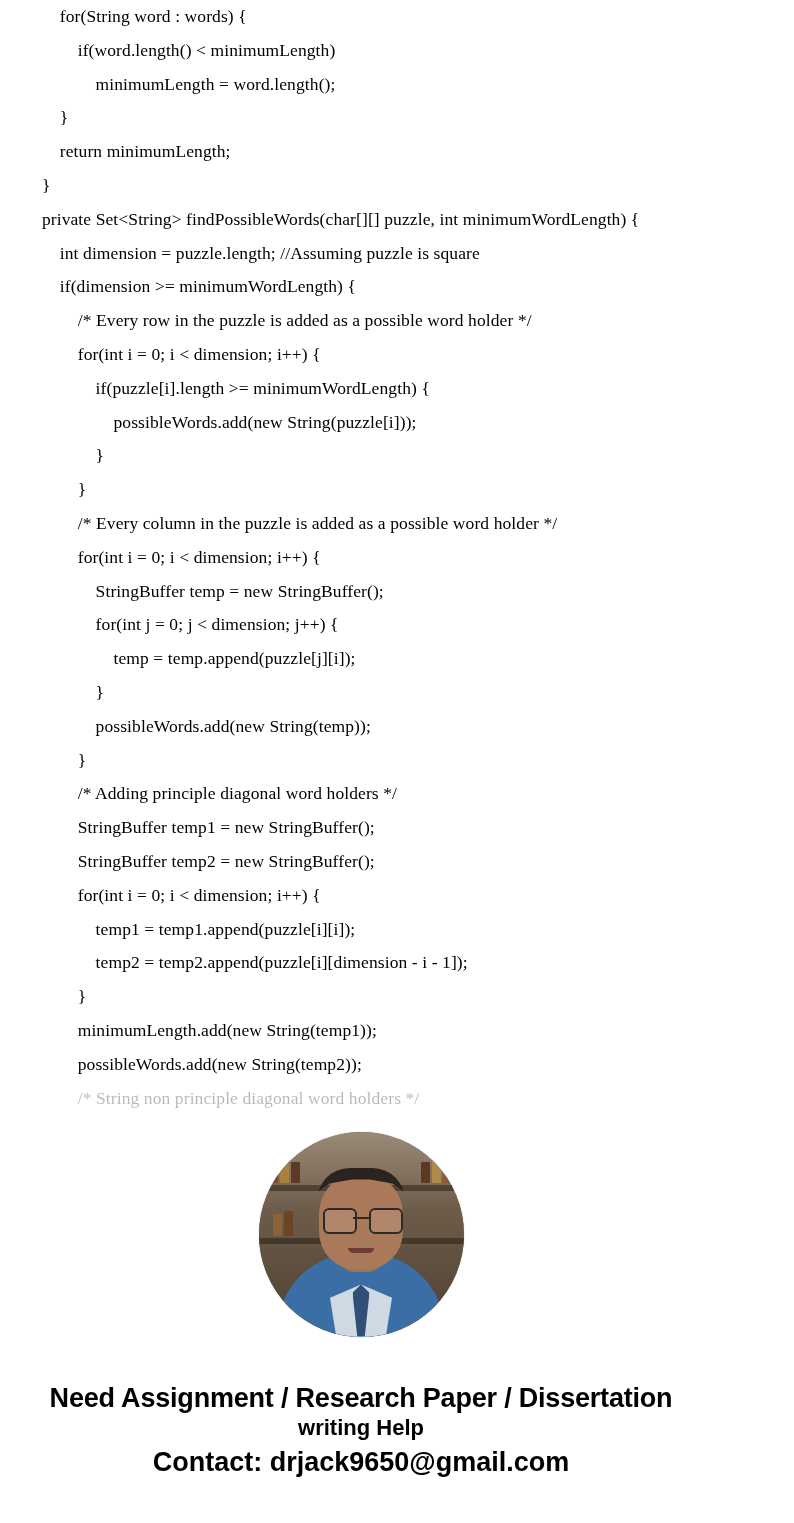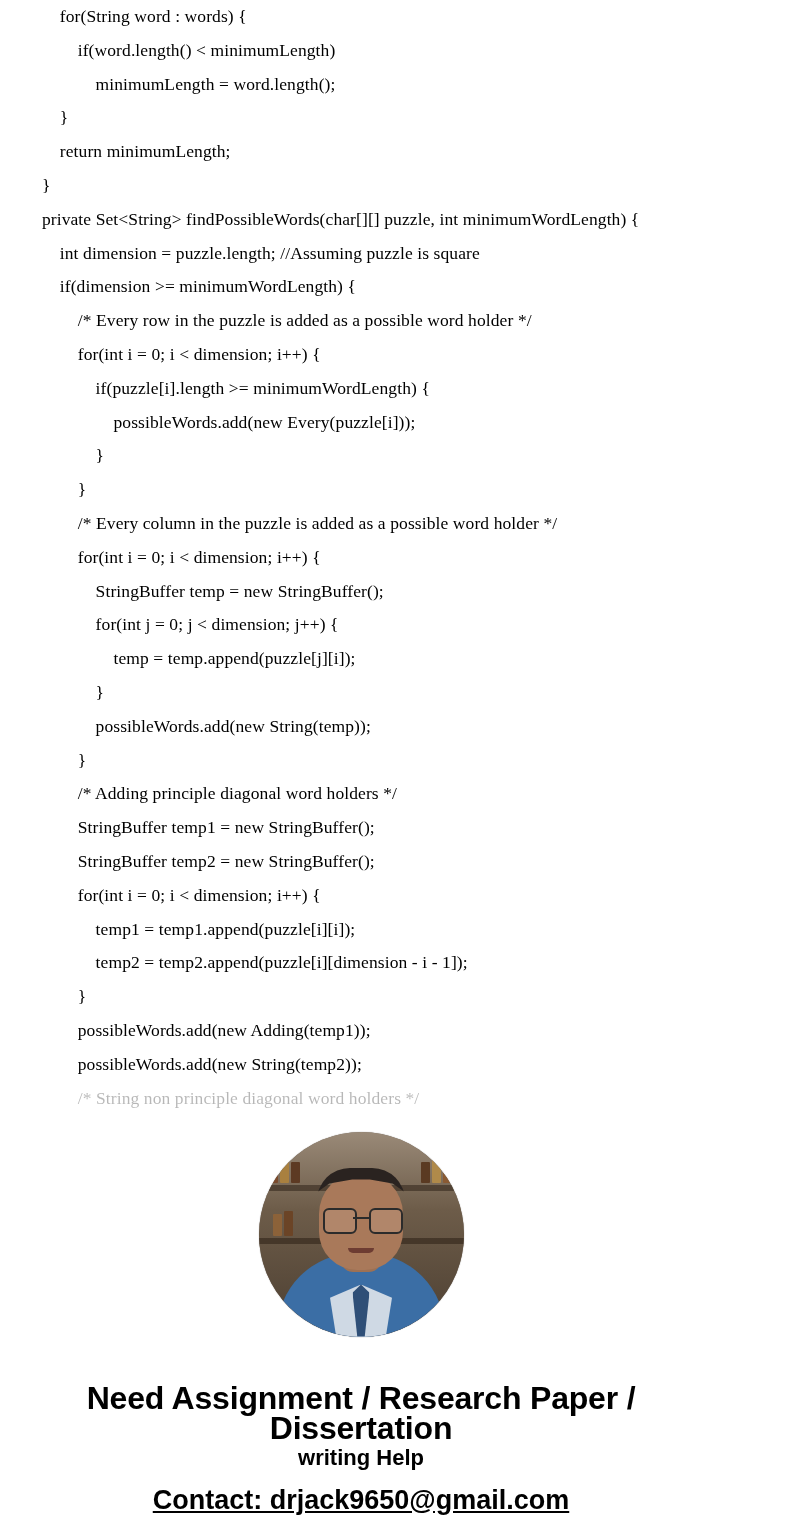--- a/index.html
+++ b/index.html
@@ -187,72 +187,71 @@
 
   
   .promo {
     margin-top: 46px;
     text-align: center;
     font-family: "Liberation Sans", sans-serif;
     font-weight: bold;
     color: #000000;
   }
   .promo-line1 {
-    font-size: 32px;
+    font-size: 27px;
     line-height: 30px;
     letter-spacing: -0.2px;
   }
   .promo-line2 {
     font-size: 22px;
     line-height: 30px;
   }
   .promo-line3 {
     font-size: 27px;
     line-height: 30px;
-    margin-top: 12px;
-    text-decoration: underline;
+    margin-top: 4px;
   }
 </style>
 </head>
 <body>
 
 <div class="page">
 
   <div class="code-block">
     <div class="code-line">        for(String word : words) {</div>
     <div class="code-line">            if(word.length() &lt; minimumLength)</div>
     <div class="code-line">                minimumLength = word.length();</div>
     <div class="code-line">        }</div>
     <div class="code-line">        return minimumLength;</div>
     <div class="code-line">    }</div>
     <div class="code-line">    private Set&lt;String&gt; findPossibleWords(char[][] puzzle, int minimumWordLength) {</div>
     <div class="code-line">        int dimension = puzzle.length; //Assuming puzzle is square</div>
     <div class="code-line">        if(dimension &gt;= minimumWordLength) {</div>
     <div class="code-line">            /* Every row in the puzzle is added as a possible word holder */</div>
     <div class="code-line">            for(int i = 0; i &lt; dimension; i++) {</div>
     <div class="code-line">                if(puzzle[i].length &gt;= minimumWordLength) {</div>
-    <div class="code-line">                    possibleWords.add(new Every(puzzle[i]));</div>
+    <div class="code-line">                    possibleWords.add(new String(puzzle[i]));</div>
     <div class="code-line">                }</div>
     <div class="code-line">            }</div>
     <div class="code-line">            /* Every column in the puzzle is added as a possible word holder */</div>
     <div class="code-line">            for(int i = 0; i &lt; dimension; i++) {</div>
     <div class="code-line">                StringBuffer temp = new StringBuffer();</div>
     <div class="code-line">                for(int j = 0; j &lt; dimension; j++) {</div>
     <div class="code-line">                    temp = temp.append(puzzle[j][i]);</div>
     <div class="code-line">                }</div>
     <div class="code-line">                possibleWords.add(new String(temp));</div>
     <div class="code-line">            }</div>
     <div class="code-line">            /* Adding principle diagonal word holders */</div>
     <div class="code-line">            StringBuffer temp1 = new StringBuffer();</div>
     <div class="code-line">            StringBuffer temp2 = new StringBuffer();</div>
     <div class="code-line">            for(int i = 0; i &lt; dimension; i++) {</div>
     <div class="code-line">                temp1 = temp1.append(puzzle[i][i]);</div>
     <div class="code-line">                temp2 = temp2.append(puzzle[i][dimension - i - 1]);</div>
     <div class="code-line">            }</div>
-    <div class="code-line">            possibleWords.add(new Adding(temp1));</div>
+    <div class="code-line">            minimumLength.add(new String(temp1));</div>
     <div class="code-line">            possibleWords.add(new String(temp2));</div>
     <div class="code-fade-wrap">
       <div class="code-line faded">            /* String non principle diagonal word holders */</div>
     </div>
   </div>
 
   <div class="portrait-area">
     <div class="portrait">
       <div class="ph-bg"></div>
       <div class="ph-shelf s1"></div>

